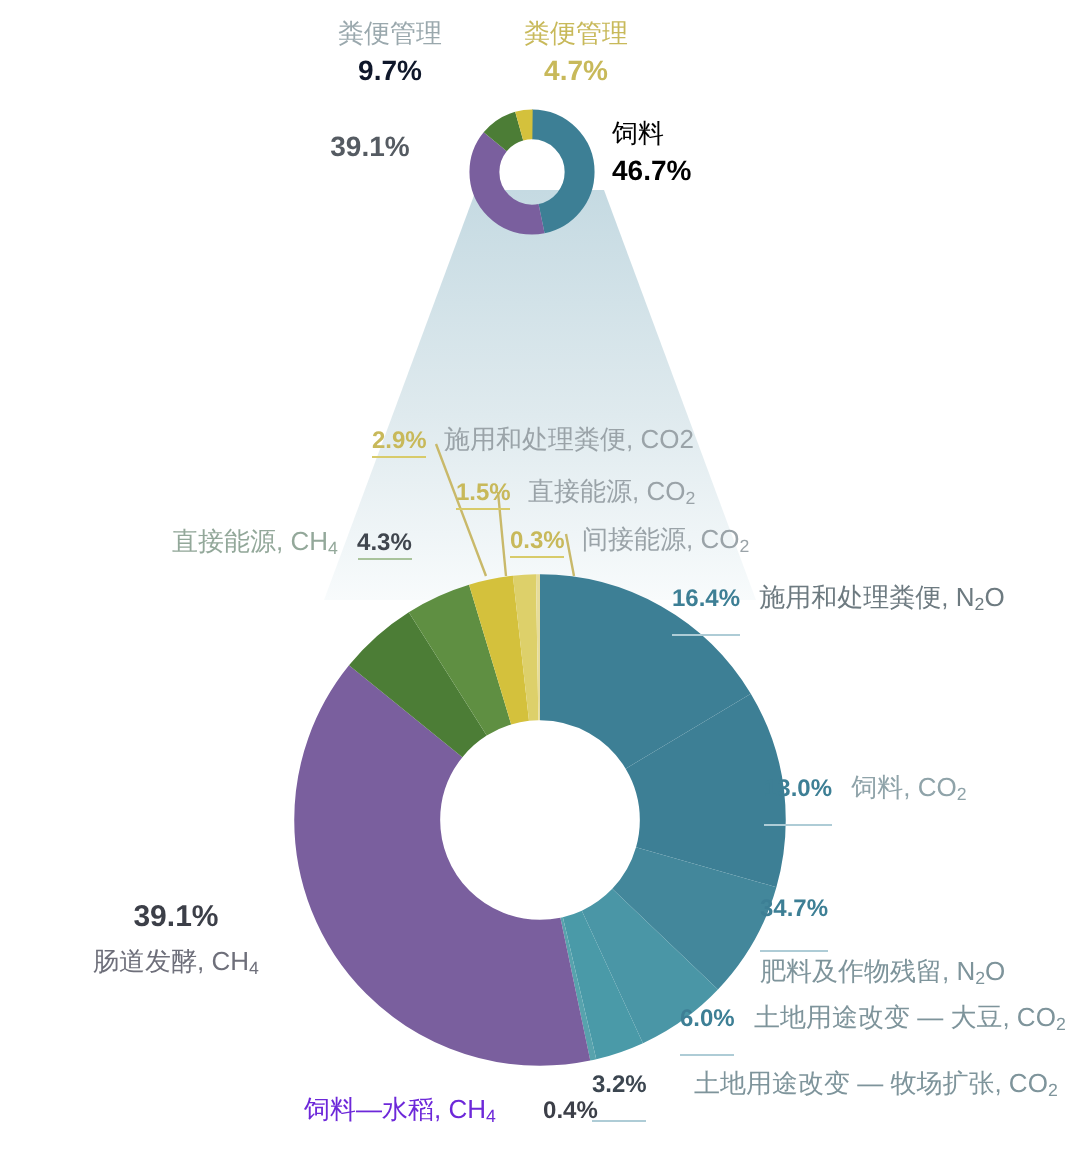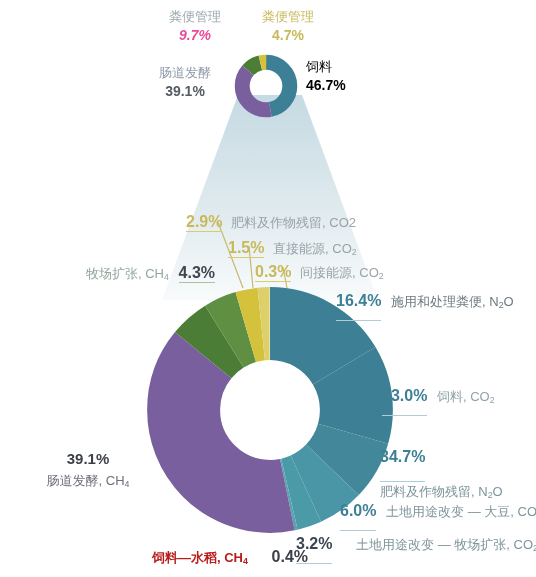--- a/index.html
+++ b/index.html
@@ -16,21 +16,21 @@
   .pct{font-weight:bold;}
   sub{font-size:.68em;vertical-align:-.25em;}
 
   
   .top-lbl{text-align:center;line-height:1.35;font-size:13px;}
   .top-lbl .nm{display:block;}
   .top-lbl .pc{display:block;font-weight:bold;font-size:14px;}
 
   
   .b-lbl{font-size:13px;color:#4d4d57;line-height:1.35;}
-  .b-lbl .pct{font-size:16px;}
+  .b-lbl .pct{font-size:12px;}
   .ul-gold{border-bottom:1.4px solid #d8cb6a;padding-bottom:1px;}
   .ul-green{border-bottom:1.4px solid #a9c39c;padding-bottom:1px;}
   .ul-teal{border-bottom:1.4px solid #aeccd6;padding-bottom:11px;}
 
   svg{display:block;}
 </style>
 </head>
 <body>
 
 <div id="stage">
@@ -52,30 +52,29 @@
 
     <circle cx="50" cy="50" r="35" fill="none" stroke="#7a5f9e" stroke-width="22" stroke-dasharray="86.0 133.9" stroke-dashoffset="-102.7" transform="rotate(-90 50 50)"></circle>
 
     <circle cx="50" cy="50" r="35" fill="none" stroke="#4c7d36" stroke-width="22" stroke-dasharray="21.3 198.6" stroke-dashoffset="-188.7" transform="rotate(-90 50 50)"></circle>
 
     <circle cx="50" cy="50" r="35" fill="none" stroke="#d4c13c" stroke-width="22" stroke-dasharray="10.3 209.6" stroke-dashoffset="-210.0" transform="rotate(-90 50 50)"></circle>
   </svg>
 
   <div class="lbl top-lbl" style="left:150px;top:8px;width:90px;color:#9aa8ad;">
     <span class="nm">粪便管理</span>
-    <span class="pc" style="color:#ec4899;font-style:italic;">9.7%</span>
+    <span class="pc" style="color:#0f172a;">9.7%</span>
   </div>
 
   <div class="lbl top-lbl" style="left:248px;top:8px;width:80px;color:#c8b95a;">
     <span class="nm">粪便管理</span>
     <span class="pc">4.7%</span>
   </div>
 
   <div class="lbl top-lbl" style="left:140px;top:64px;width:90px;color:#8d9aa8;">
-    <span class="nm">肠道发酵</span>
     <span class="pc" style="color:#555b62;">39.1%</span>
   </div>
 
   <div class="lbl top-lbl" style="left:306px;top:58px;width:76px;text-align:left;color:#000000;">
     <span class="nm">饲料</span>
     <span class="pc">46.7%</span>
   </div>
 
   <svg style="position:absolute;left:142px;top:282px;" width="256" height="256" viewBox="0 0 200 200">
     <g transform="rotate(-90 100 100)">
@@ -100,46 +99,46 @@
   </svg>
 
   <svg style="position:absolute;left:0;top:200px;" width="536" height="377" viewBox="0 0 536 377">
     <g stroke="#c9b96a" stroke-width="1.2" fill="none">
       <path d="M218,22 L243,88 M249,46 L253,88 M283,67 L287,88"></path>
     </g>
   </svg>
 
   <div class="lbl b-lbl" style="left:186px;top:211px;">
     <span class="pct ul-gold" style="color:#c8b95a;">2.9%</span>
-    <span style="color:#9aa3a8;margin-left:5px;">肥料及作物残留, CO2</span>
+    <span style="color:#9aa3a8;margin-left:5px;">施用和处理粪便, CO2</span>
   </div>
 
   <div class="lbl b-lbl" style="left:228px;top:237px;">
     <span class="pct ul-gold" style="color:#c8b95a;">1.5%</span>
     <span style="color:#9aa3a8;margin-left:5px;"><span>直接能源, CO</span><sub>2</sub></span>
   </div>
 
   <div class="lbl b-lbl" style="left:255px;top:261px;">
     <span class="pct ul-gold" style="color:#c8b95a;">0.3%</span>
     <span style="color:#9aa3a8;margin-left:5px;"><span>间接能源, CO</span><sub>2</sub></span>
   </div>
 
   <div class="lbl b-lbl" style="left:86px;top:262px;">
-    <span style="color:#93a89a;"><span>牧场扩张, CH</span><sub>4</sub></span>
+    <span style="color:#93a89a;"><span>直接能源, CH</span><sub>4</sub></span>
     <span class="pct ul-green" style="color:#40464e;margin-left:6px;">4.3%</span>
   </div>
 
 
   <div class="lbl b-lbl" style="left:33px;top:448px;width:110px;text-align:center;line-height:1.5;">
     <span class="pct" style="color:#3c3f48;font-size:15px;display:block;">39.1%</span>
     <span style="color:#6e6f7a;display:block;"><span>肠道发酵, CH</span><sub>4</sub></span>
   </div>
 
   <div class="lbl b-lbl" style="left:152px;top:546px;">
-    <span style="color:#b91c1c;font-weight:bold;"><span>饲料—水稻, CH</span><sub>4</sub></span>
+    <span style="color:#6d28d9;"><span>饲料—水稻, CH</span><sub>4</sub></span>
     <span class="pct" style="color:#3c3f48;margin-left:20px;">0.4%</span>
   </div>
 
   <div class="lbl b-lbl" style="left:336px;top:290px;">
     <span class="pct ul-teal" style="color:#3d7f95;">16.4%</span>
     <span style="color:#6d7a80;margin-left:6px;"><span>施用和处理粪便, N</span><sub>2</sub><span>O</span></span>
   </div>
 
   <div class="lbl b-lbl" style="left:382px;top:385px;">
     <span class="pct ul-teal" style="color:#3d7f95;">13.0%</span>

